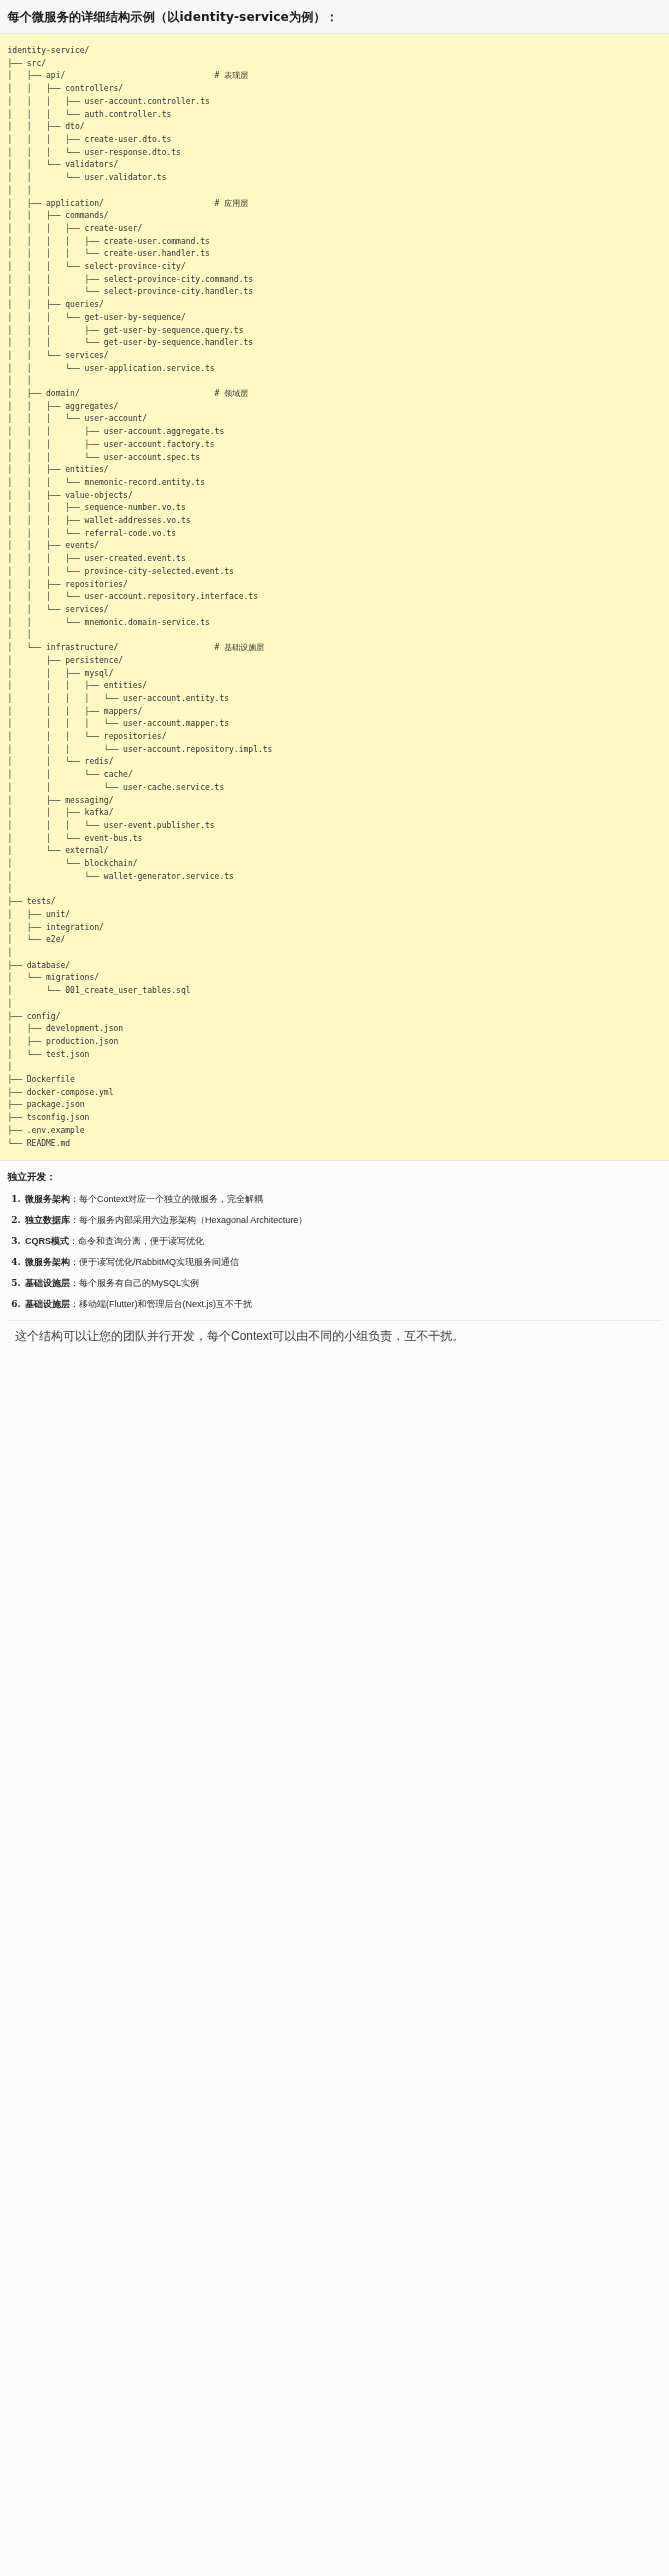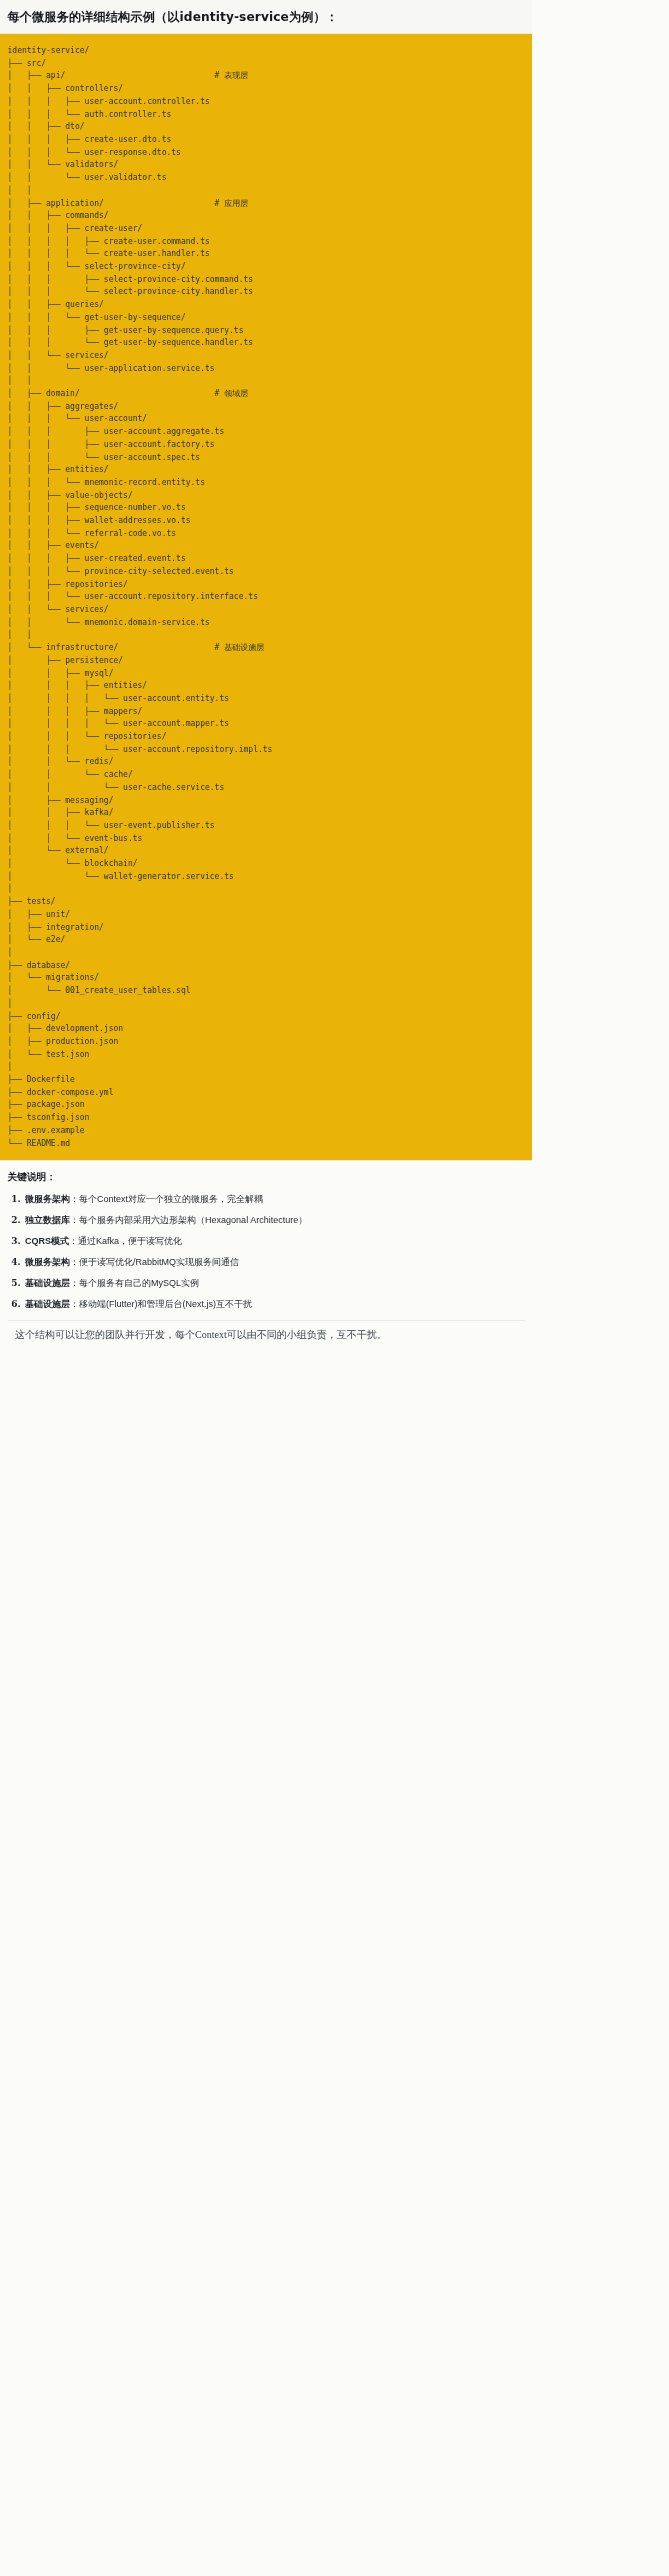--- a/index.html
+++ b/index.html
@@ -7,21 +7,21 @@
     padding: 0;
     background: #fbfbfa;
   }
   body {
     width: 669px;
     font-family: "Liberation Sans", sans-serif;
     color: #1f2328;
     -webkit-font-smoothing: antialiased;
   }
   .page {
-    width: 532px;
+    width: 669px;
     box-sizing: border-box;
     background: #fbfbfa;
   }
 
   
   .doc-title {
     margin: 0;
     padding: 8.8px 7.5px 7.5px 7.5px;
     font-family: "DejaVu Sans", sans-serif;
     font-size: 12.2px;
@@ -29,21 +29,21 @@
     line-height: 1.35;
     letter-spacing: 0.1px;
     color: #16181d;
     background: #f7f7f5;
     border-bottom: 0.6px solid #e8e8e4;
   }
 
   
   .tree-block {
     padding: 11.3px 7.5px 10px 7.5px;
-    background: #eab308;
+    background: #fef9c3;
     border-bottom: 0.6px solid #e8e8e4;
   }
   pre.tree {
     margin: 0;
     font-family: "DejaVu Sans Mono", "Liberation Mono", monospace;
     font-size: 8px;
     line-height: 12.7px;
     color: #2b3137;
     white-space: pre;
     tab-size: 4;
@@ -83,22 +83,22 @@
   .note-term {
     font-weight: 700;
   }
   .note-body {
     font-weight: 400;
   }
 
   .closing {
     margin: 7.5px 0 0 0;
     padding: 6.3px 7.5px 10px 7.5px;
-    font-family: Liberation Serif, serif;
-    font-size: 10px;
+    font-family: Liberation Sans, sans-serif;
+    font-size: 12px;
     line-height: 1.6;
     color: #3a4047;
     border-top: 0.6px solid #eceae6;
   }
 </style>
 </head>
 <body>
 
 <div class="page">
 
@@ -188,31 +188,31 @@
 │
 ├── Dockerfile
 ├── docker-compose.yml
 ├── package.json
 ├── tsconfig.json
 ├── .env.example
 └── README.md</pre>
   </div>
 
   <div class="notes">
-    <h2 class="notes-title">关键说明：</h2>
+    <h2 class="notes-title">独立开发：</h2>
 
     <ol class="notes-list">
       <li>
         <span class="note-term">微服务架构</span><span class="note-body">：每个Context对应一个独立的微服务，完全解耦</span>
       </li>
       <li>
         <span class="note-term">独立数据库</span><span class="note-body">：每个服务内部采用六边形架构（Hexagonal Architecture）</span>
       </li>
       <li>
-        <span class="note-term">CQRS模式</span><span class="note-body">：通过Kafka，便于读写优化</span>
+        <span class="note-term">CQRS模式</span><span class="note-body">：命令和查询分离，便于读写优化</span>
       </li>
       <li>
         <span class="note-term">微服务架构</span><span class="note-body">：便于读写优化/RabbitMQ实现服务间通信</span>
       </li>
       <li>
         <span class="note-term">基础设施层</span><span class="note-body">：每个服务有自己的MySQL实例</span>
       </li>
       <li>
         <span class="note-term">基础设施层</span><span class="note-body">：移动端(Flutter)和管理后台(Next.js)互不干扰</span>
       </li>

